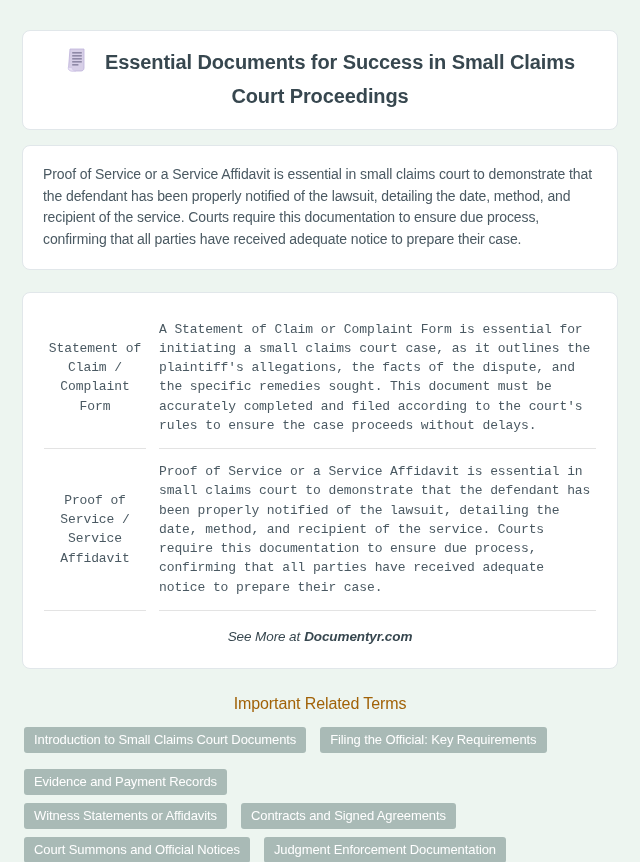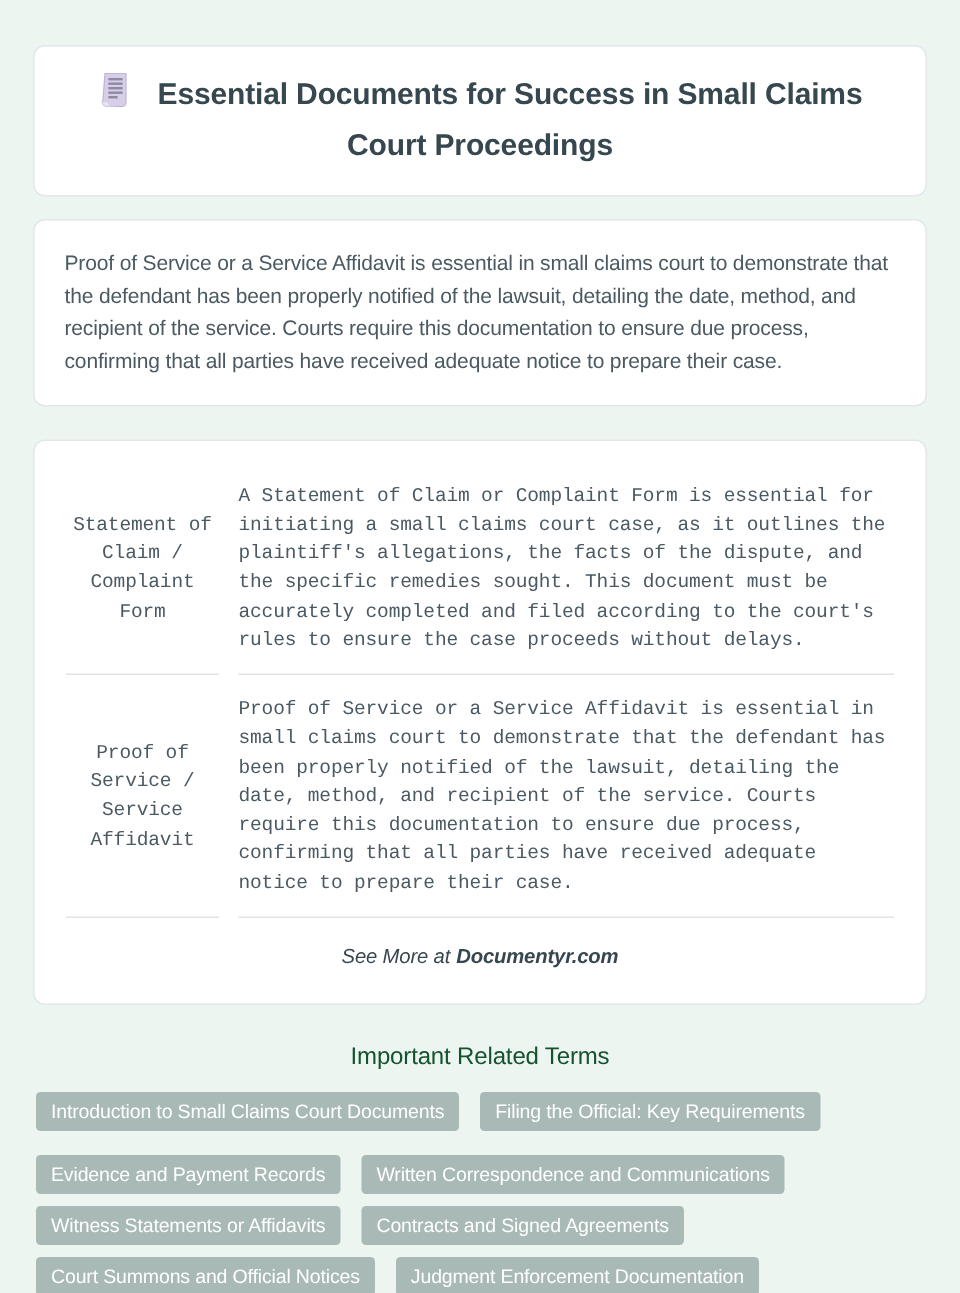--- a/index.html
+++ b/index.html
@@ -68,21 +68,21 @@
     font-style: italic;
     font-size: 13.5px;
     color: #37474f;
     margin: 18px 0 8px 0;
   }
   .see-more .site { font-weight: bold; margin-left: 4px; }
   .related-heading {
     text-align: center;
     font-size: 16px;
     font-weight: 500;
-    color: #14532d;
+    color: #a16207;
     margin-bottom: 14px;
   }
   .chips { padding-left: 24px; }
   .chip-row { display: flex; gap: 14px; margin-bottom: 8px; }
   .chip {
     background: #a9bab6;
     color: #ffffff;
     font-size: 13px;
     line-height: 1;
     padding: 6px 10px 7px 10px;
@@ -147,21 +147,20 @@
 
   <div class="chips">
     <div class="chip-row">
       <span class="chip">Introduction to Small Claims Court Documents</span>
       <span class="chip">Filing the Official: Key Requirements</span>
     </div>
     <div class="chip-row">
     </div>
     <div class="chip-row">
       <span class="chip">Evidence and Payment Records</span>
-      <span class="chip">Written Correspondence and Communications</span>
     </div>
     <div class="chip-row">
       <span class="chip">Witness Statements or Affidavits</span>
       <span class="chip">Contracts and Signed Agreements</span>
     </div>
     <div class="chip-row">
       <span class="chip">Court Summons and Official Notices</span>
       <span class="chip">Judgment Enforcement Documentation</span>
     </div>
   </div>

